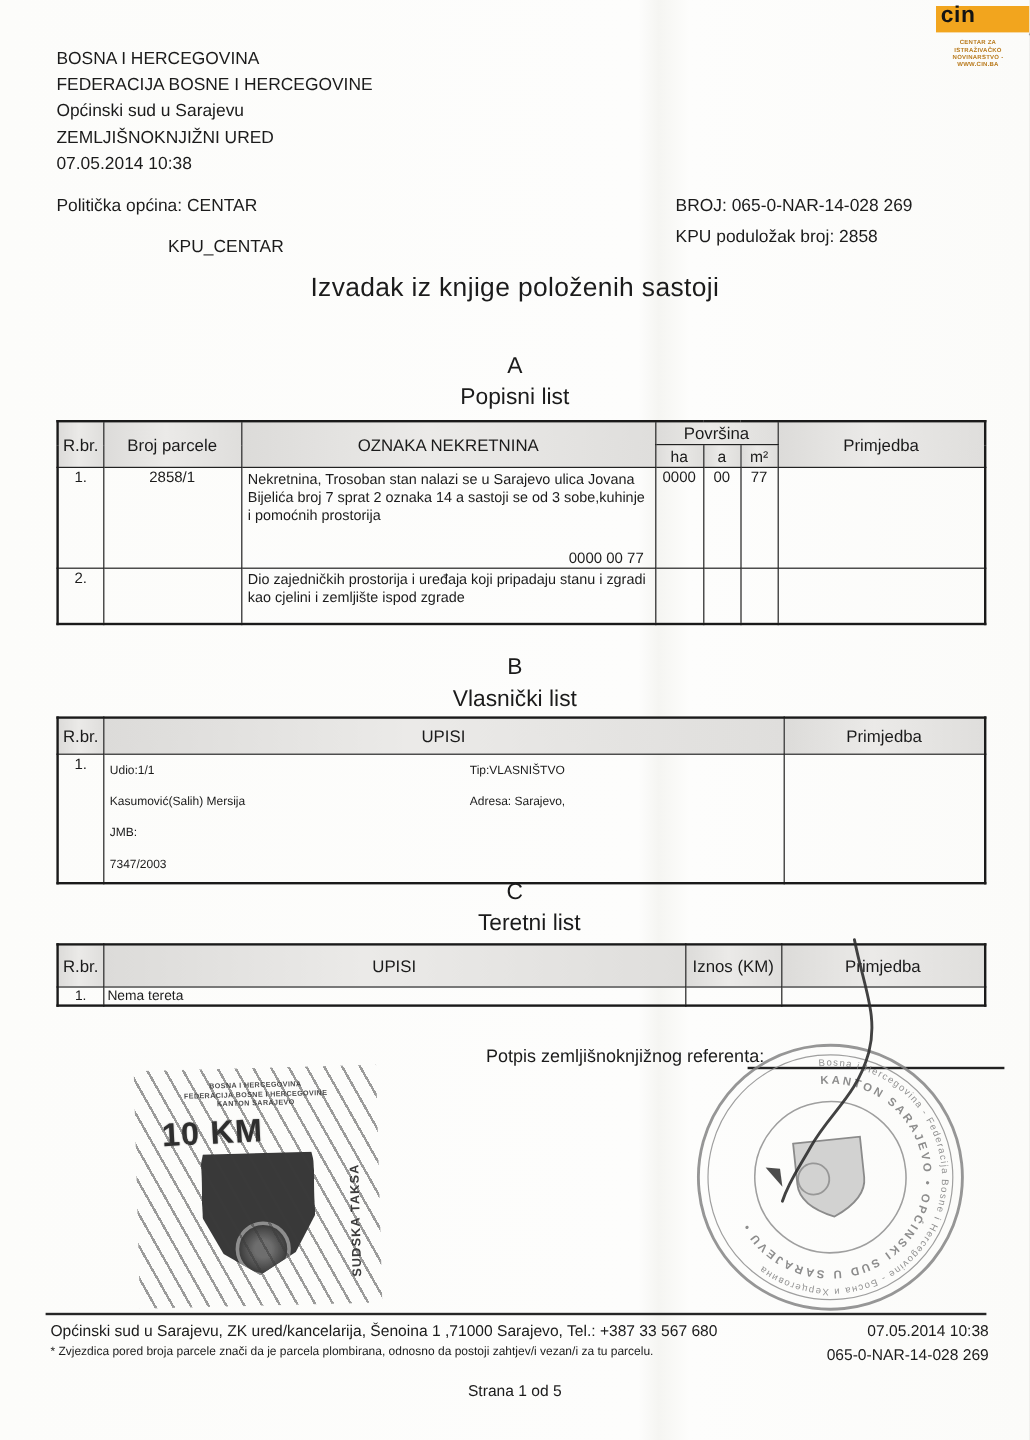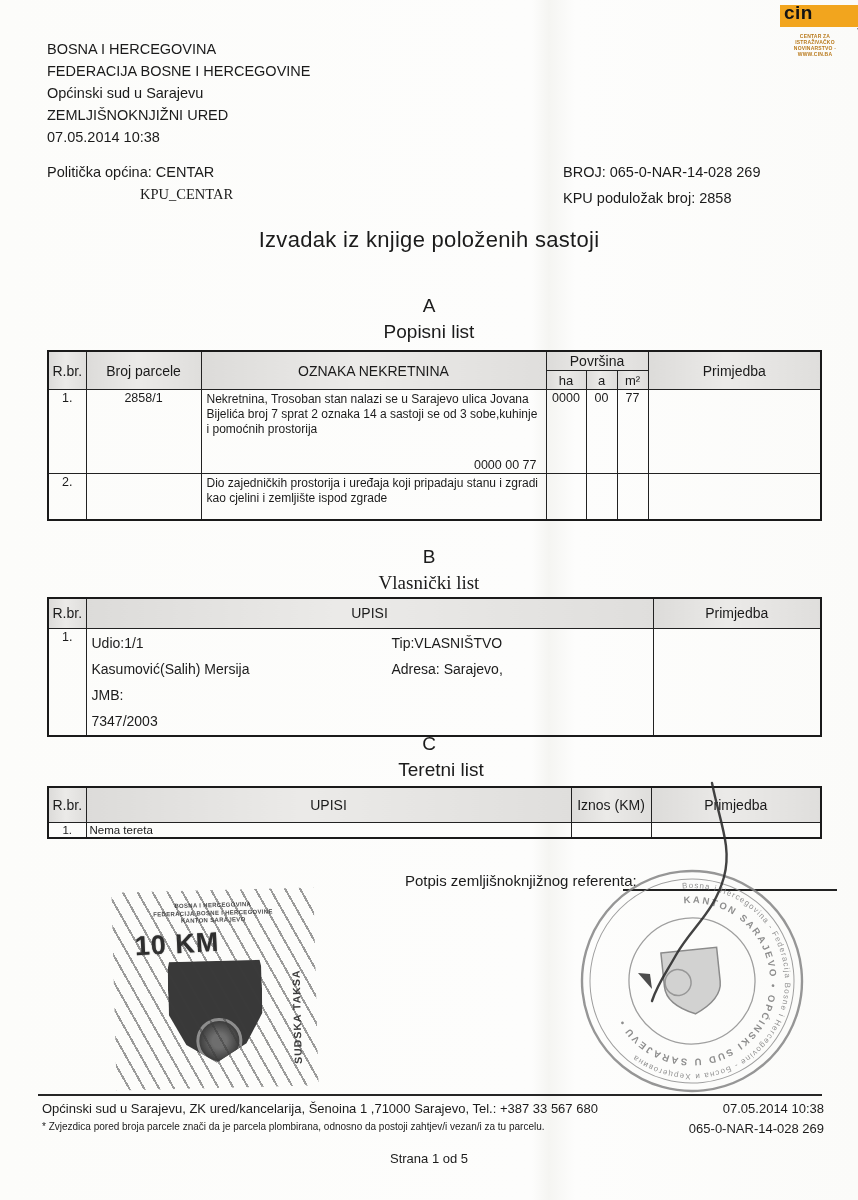--- a/index.html
+++ b/index.html
@@ -12,38 +12,38 @@
   
   .letterhead{left:47px;top:38px;font-size:14.5px;line-height:22px;}
   
   .cin-logo{right:8px;top:5px;width:70px;text-align:center;}
   .cin-box{position:relative;width:46px;height:22px;background:#f2a51e;margin:0 auto;padding-left:32px;}
   .cin-text{position:absolute;left:4px;top:-3px;font-size:19px;font-weight:800;color:#141414;letter-spacing:.5px;}
   .cin-slash{position:absolute;right:-9px;top:-5px;width:4px;height:31px;background:#141414;transform:rotate(22deg);}
   .cin-tagline{margin-top:6px;font-size:5px;line-height:6px;font-weight:700;color:#b97a1c;letter-spacing:.2px;}
   
   .meta{font-size:14.5px;}
-  .m-l1{left:47px;top:164px;} .m-l2{left:140px;top:186px;font-family:Liberation Serif, serif;}
+  .m-l1{left:47px;top:164px;} .m-l2{left:140px;top:198px;}
   .m-r1{left:563px;top:164px;} .m-r2{left:563px;top:190px;}
   .doc-title{left:0;top:227px;width:100%;text-align:center;font-size:22px;letter-spacing:.3px;}
   .sec{left:0;width:100%;text-align:center;font-size:19px;}
   .sec-a-letter{top:295px;} .sec-a-title{top:321px;}
-  .sec-b-letter{top:546px;} .sec-b-title{top:572px;font-family:Liberation Serif, serif;}
+  .sec-b-letter{top:546px;} .sec-b-title{top:572px;}
   .sec-c-letter{top:733px;} .sec-c-title{top:759px;padding-left:12px;}
   
   table{border-collapse:collapse;table-layout:fixed;position:absolute;left:47px;width:773px;}
   th,td{border:1px solid #222;padding:1px 3px;vertical-align:top;font-size:12.5px;overflow:hidden;}
   th{background:linear-gradient(90deg,#dcdbd9 0%,#ebeae8 45%,#dfdedc 100%);font-weight:400;font-size:14px;vertical-align:middle;padding:1px 2px;}
   table{border:2px solid #1a1a1a;}
   .tbl-a{top:350px;} .tbl-b{top:597px;} .tbl-c{top:786px;}
   .c-center{text-align:center;}
   .oznaka-desc{line-height:15px;font-size:12px;padding:1px 2px;}
   .oznaka-total{text-align:right;padding:20px 6px 0 0;font-size:12.5px;}
   .sub-h{font-size:13px;}
-  .upisi-grid{display:grid;grid-template-columns:300px 1fr;row-gap:6px;padding:3px 2px;line-height:20px;font-size:14px;}
+  .upisi-grid{display:grid;grid-template-columns:300px 1fr;row-gap:6px;padding:3px 2px;line-height:20px;font-size:10px;}
   .tbl-c td{font-size:11.5px;padding:1px 3px;}
   
   .sig-label{left:405px;top:872px;font-size:15px;}
   .sig-line{left:623px;top:889px;width:214px;height:2px;background:#222;}
   
   .stamp-fiscal{left:126px;top:902px;width:178px;height:174px;transform:rotate(-1.5deg);opacity:.93;}
   .fs-head{text-align:center;font-size:6px;line-height:7.5px;font-weight:700;color:#3f3f3f;letter-spacing:.3px;}
   .fs-value{font-size:27px;font-weight:800;color:#1f1f1f;margin:2px 0 0 10px;letter-spacing:1px;transform:rotate(-1.5deg);text-shadow:0 0 1.2px rgba(30,30,30,.6);}
   .fs-shield{position:relative;width:94px;height:102px;margin:3px auto 0;background:#2b2b2b;
     clip-path:polygon(2% 0%,98% 0%,100% 8%,100% 52%,82% 82%,50% 100%,18% 82%,0% 52%,0% 8%);}

